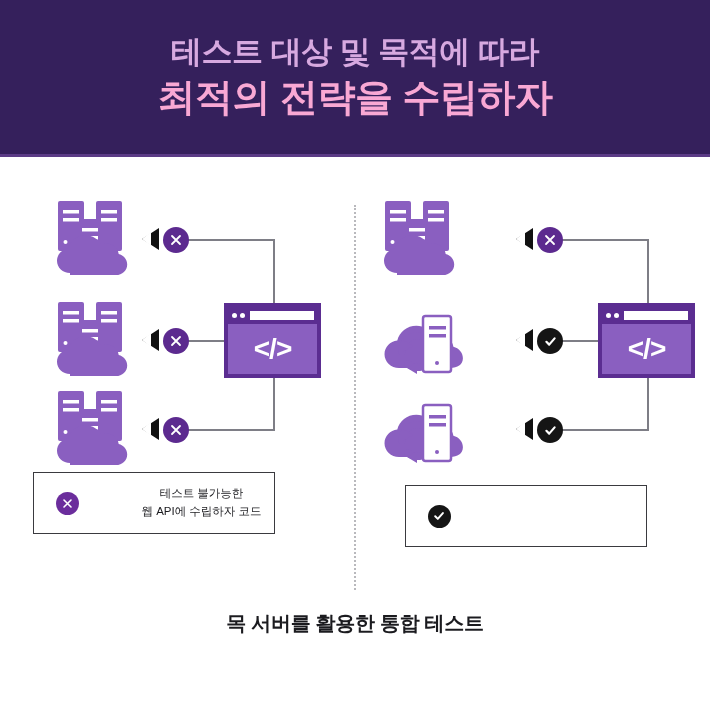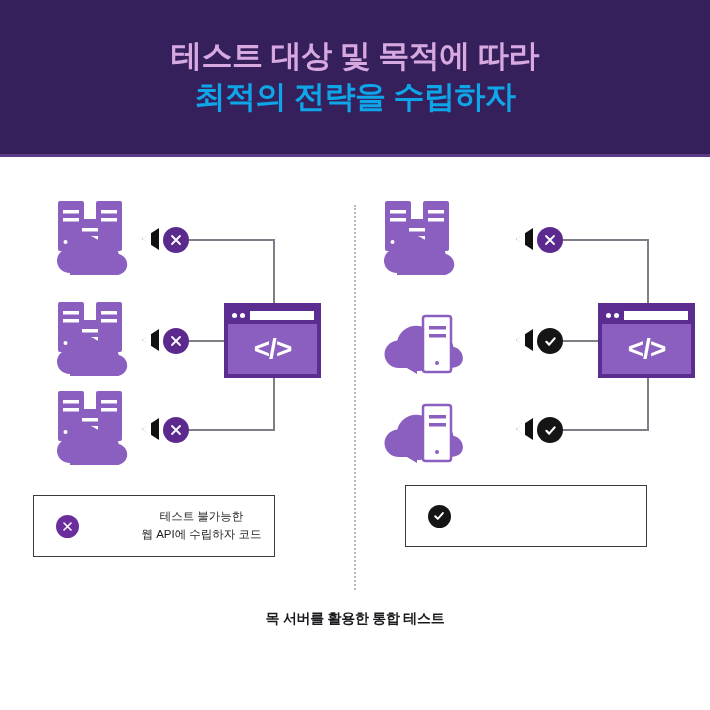--- a/index.html
+++ b/index.html
@@ -35,22 +35,22 @@
     line-height: 1.18;
     text-align: center;
     white-space: nowrap;
   }
   #header-line-1 {
     font-size: 31px;
     color: #d7a9e0;
     margin-bottom: 4px;
   }
   #header-line-2 {
-    font-size: 31px;
-    color: #0ea5e9;
+    font-size: 38px;
+    color: #f9a8d4;
   }
 
   
   #diagram-area {
     position: absolute;
     left: 0; top: 157px;
     width: 710px;
     height: 553px;
   }
 
@@ -203,21 +203,21 @@
     font-weight: normal;
   }
 
   
   #bottom-caption {
     position: absolute;
     left: 0;
     top: 610px;
     width: 710px;
     text-align: center;
-    font-size: 14px;
+    font-size: 20px;
     font-weight: bold;
     color: #1b1b1f;
     letter-spacing: -0.3px;
   }
 
   svg { display: block; overflow: visible; }
 </style>
 </head>
 <body>
 
@@ -320,21 +320,21 @@
 
     <div class="codewin" style="left:224px; top:146px;">
       <div class="codewin-bar">
         <div class="codewin-dot"></div>
         <div class="codewin-dot"></div>
         <div class="codewin-url"></div>
       </div>
       <div class="codewin-glyph">&lt;/&gt;</div>
     </div>
 
-    <div class="legend-box" style="left:33px; top:338px;gap:41px;">
+    <div class="legend-box" style="left:33px; top:315px;gap:41px;">
       <div class="legend-badge-slot">
         <div class="legend-badge fail">
           <svg width="13" height="13" viewBox="0 0 13 13">
             <path d="M3 3 L10 10 M10 3 L3 10" stroke="#ffffff" stroke-width="1.6" stroke-linecap="round"></path>
           </svg>
         </div>
       </div>
       <div class="legend-text">
         <div>테스트 불가능한</div>
         <div>웹 API에 수립하자 코드</div>

